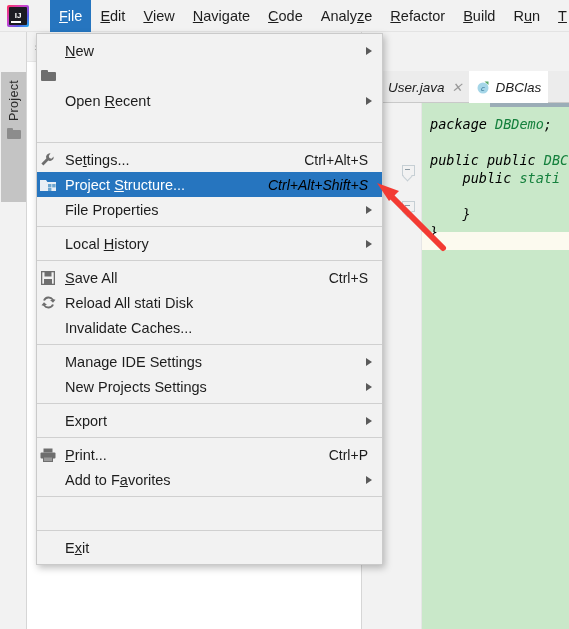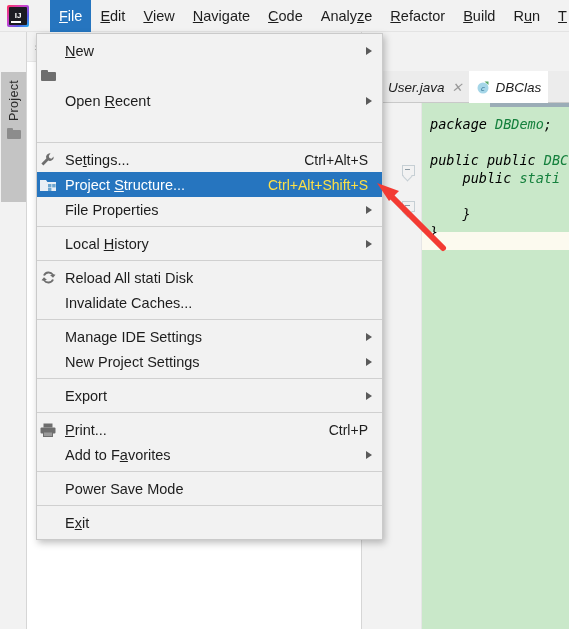--- a/index.html
+++ b/index.html
@@ -170,21 +170,21 @@
   }
   .mrow {
     position: relative; height: 25px;
     display: flex; align-items: center;
     font-size: 14.5px; color: #1d1d1d; cursor: default; white-space: nowrap;
   }
   .mrow.sel { background: #2675bf; color: #ffffff; }
   .mrow .ic { width: 28px; height: 25px; position: relative; flex: 0 0 auto; }
   .mrow .lbl { flex: 1 1 auto; }
   .mrow .accel { font-size: 14px; color: #1d1d1d; padding-right: 14px; }
-  .mrow.sel .accel { color: #fde047; }
+  .mrow.sel .accel { color: #000000; font-style: italic; }
   .mrow .arrow {
     position: absolute; right: 10px; top: 9px;
     width: 0; height: 0;
     border-left: 6px solid #5a5a5a; border-top: 4px solid transparent; border-bottom: 4px solid transparent;
   }
   .sep { height: 1px; background: #d0d0d0; margin: 4px 0; }
 
   
   .ic-folder { position:absolute; left:4px; top:7px; width:15px; height:11px; }
   .ic-folder:before { content:""; position:absolute; left:0; top:2px; width:15px; height:9px; background:#6e6e6e; border-radius:0 1px 1px 1px; }
@@ -344,40 +344,51 @@
         </div>
         <div class="sep"></div>
         <div class="mrow">
           <span class="ic"></span>
           <span class="lbl">Local <span class="mn">H</span>istory</span>
           <span class="arrow"></span>
         </div>
         <div class="sep"></div>
         <div class="mrow">
           <span class="ic">
+            <span class="ic-save"><svg width="14" height="14" viewBox="0 0 14 14">
+                <rect x="0.5" y="0.5" width="13" height="13" fill="none" stroke="#6e6e6e" stroke-width="1.6"></rect>
+                <rect x="3.5" y="1" width="7" height="4.5" fill="#6e6e6e"></rect>
+                <rect x="3" y="8" width="8" height="5" fill="#6e6e6e"></rect>
+              </svg></span>
+          </span>
+          <span class="lbl"><span class="mn">S</span>ave All</span>
+          <span class="accel">Ctrl+S</span>
+        </div>
+        <div class="mrow">
+          <span class="ic">
             <span class="ic-reload"><svg width="15" height="15" viewBox="0 0 15 15">
                 <path d="M12.6 4.2A6 6 0 0 0 2.1 5.2l1.8.6A4.2 4.2 0 0 1 11 5l-2 .1 3 2.6 2.5-2.9z" fill="#6e6e6e"></path>
                 <path d="M2.4 10.8a6 6 0 0 0 10.5-1l-1.8-.6A4.2 4.2 0 0 1 4 10l2-.1-3-2.6L.5 10.2z" fill="#6e6e6e"></path>
               </svg></span>
           </span>
           <span class="lbl">Reload All stati Disk</span>
         </div>
         <div class="mrow">
           <span class="ic"></span>
           <span class="lbl">Invalidate Caches...</span>
         </div>
         <div class="sep"></div>
         <div class="mrow">
           <span class="ic"></span>
           <span class="lbl">Manage IDE Settings</span>
           <span class="arrow"></span>
         </div>
         <div class="mrow">
           <span class="ic"></span>
-          <span class="lbl">New Project Settings</span>
+          <span class="lbl">New Projects Settings</span>
           <span class="arrow"></span>
         </div>
         <div class="sep"></div>
         <div class="mrow">
           <span class="ic"></span>
           <span class="lbl">Export</span>
           <span class="arrow"></span>
         </div>
         <div class="sep"></div>
         <div class="mrow">
@@ -392,21 +403,20 @@
           <span class="accel">Ctrl+P</span>
         </div>
         <div class="mrow">
           <span class="ic"></span>
           <span class="lbl">Add to F<span class="mn">a</span>vorites</span>
           <span class="arrow"></span>
         </div>
         <div class="sep"></div>
         <div class="mrow">
           <span class="ic"></span>
-          <span class="lbl">Power Save Mode</span>
         </div>
         <div class="sep"></div>
         <div class="mrow">
           <span class="ic"></span>
           <span class="lbl">E<span class="mn">x</span>it</span>
         </div>
       </div>
   </div>
 
   <svg class="annot">

